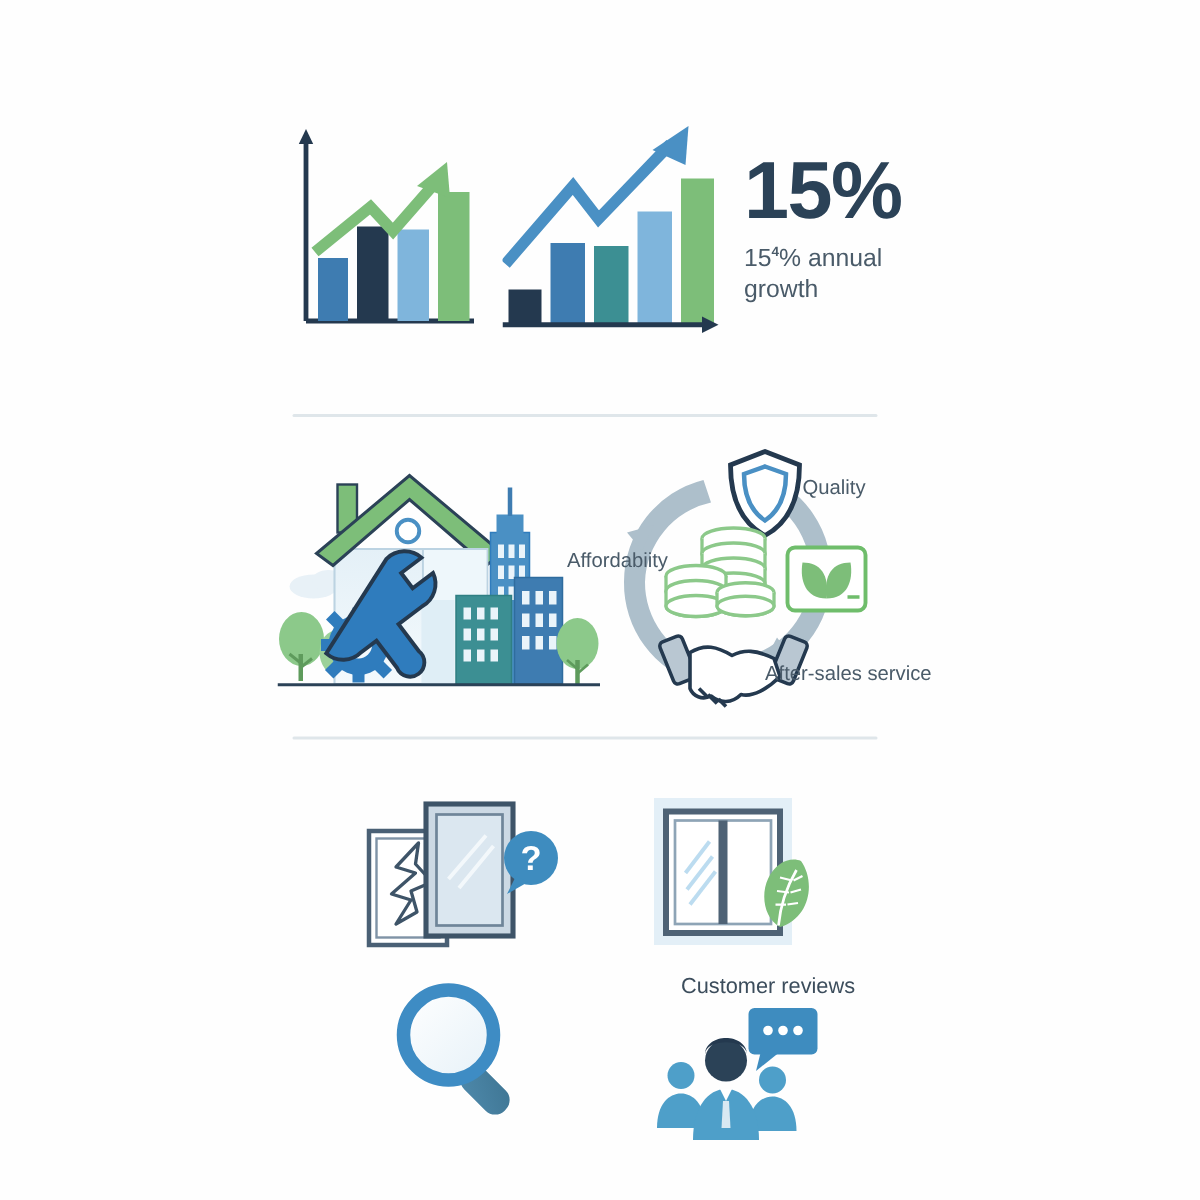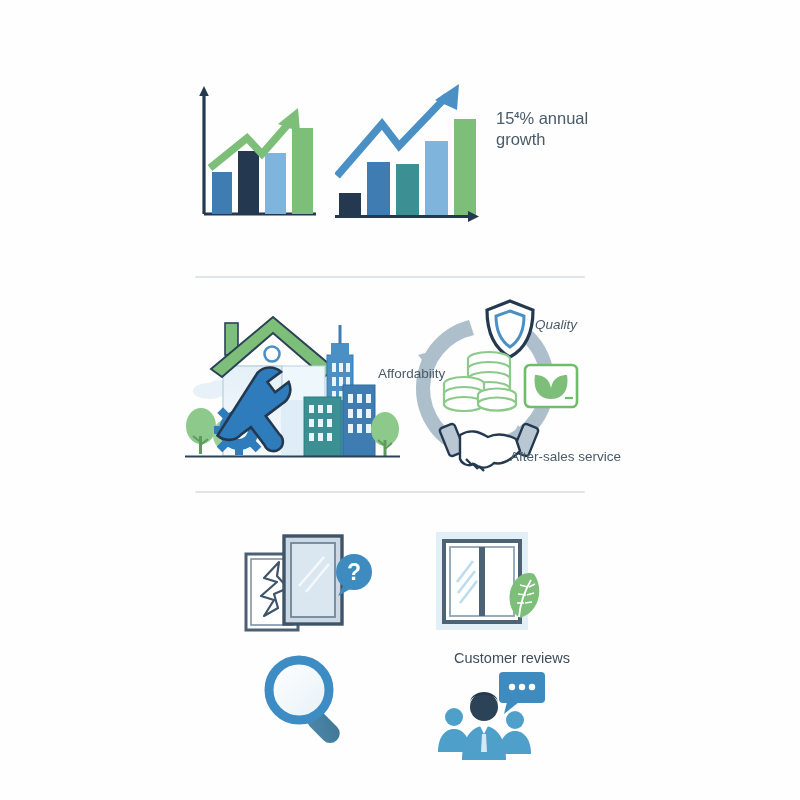--- a/index.html
+++ b/index.html
@@ -70,23 +70,23 @@
   #section-value { position: absolute; left: 0; top: 295px; width: 800px; height: 180px; }
   #property-illustration { position: absolute; left: 185px; top: 0px;  width: 215px; height: 175px; }
   #value-cycle          { position: absolute; left: 382px; top: -2px;  width: 265px; height: 180px; }
 
   .cycle-label {
     position: absolute;
     font-size: 13.5px;
     color: #4a5b69;
     white-space: nowrap;
   }
-  #label-quality        { left: 153px; top: 24px; font-style: italic; }
+  #label-quality        { left: 153px; top: 24px; }
   #label-affordability  { left: -4px;  top: 73px; }
-  #label-aftersales     { left: 128px; top: 156px; }
+  #label-aftersales     { left: 128px; top: 148px; }
 
   
   #section-services { position: absolute; left: 0; top: 512px; width: 800px; height: 270px; }
 
   #broken-window-illustration { position: absolute; left: 244px; top: 18px; width: 135px; height: 110px; }
   #eco-window-illustration    { position: absolute; left: 434px; top: 18px; width: 115px; height: 105px; }
   #magnifier-illustration     { position: absolute; left: 258px; top: 140px; width: 105px; height: 95px; }
   #reviews-illustration       { position: absolute; left: 437px; top: 160px; width: 110px; height: 90px; }
 
   #reviews-label {
@@ -146,20 +146,21 @@
         </g>
 
         <g>
           <path d="M0 136.5 L134 136.5" stroke="#24394f" stroke-width="3.2" fill="none"></path>
           <path d="M144 136.5 L133 131 L133 142 Z" fill="#24394f"></path>
         </g>
       </svg>
     </div>
 
     <div id="stat-block">
+      <div id="stat-value">15%</div>
       <div id="stat-caption"><span>15</span><span class="sup">4</span><span>% annual growth</span></div>
     </div>
   </div>
 
   <div id="divider-1" class="divider"></div>
 
   <div id="section-value">
 
     <div id="property-illustration">
       <svg width="215" height="175" viewBox="0 0 215 175" xmlns="http://www.w3.org/2000/svg">

